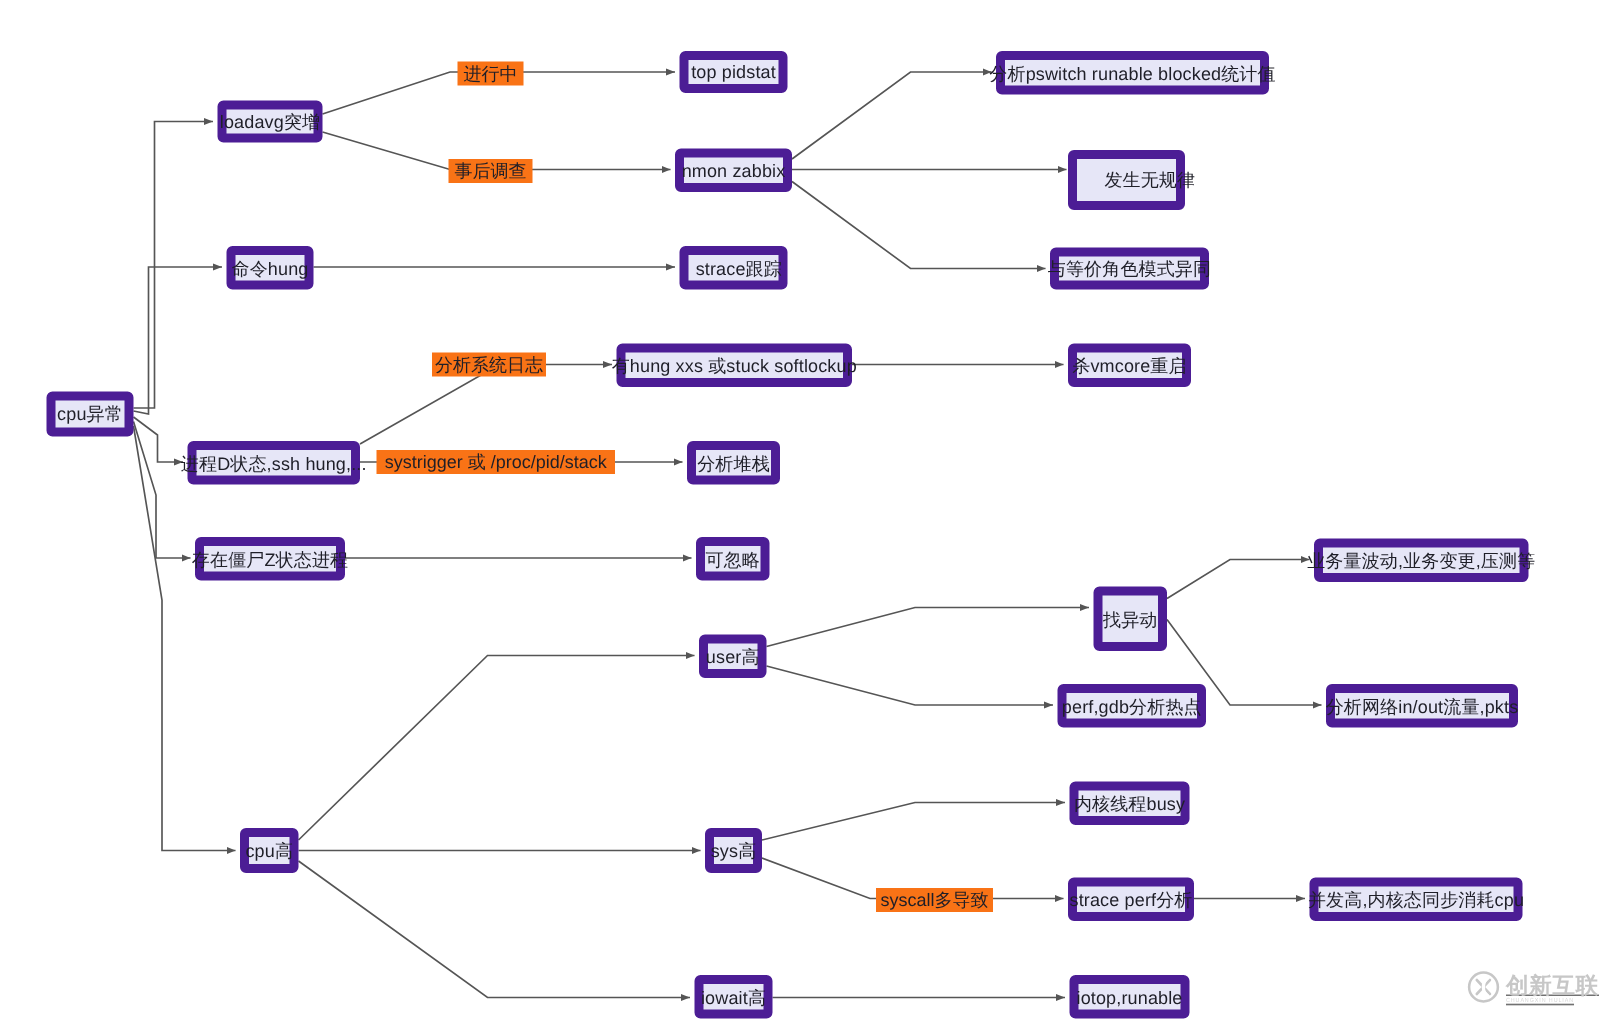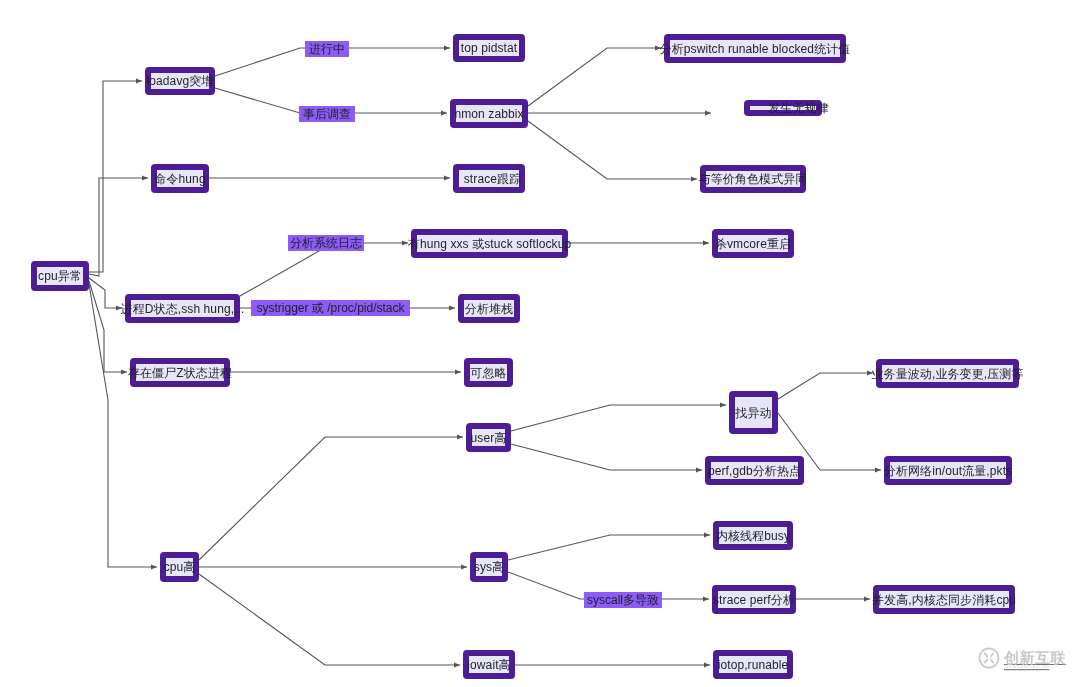--- a/index.html
+++ b/index.html
@@ -38,21 +38,21 @@
     display: flex;
     align-items: center;
     justify-content: center;
     white-space: nowrap;
     padding: 0 9px;
     letter-spacing: 0.1px;
   }
   .edge-label {
     position: absolute;
     box-sizing: border-box;
-    background: #8b5cf6;
+    background: #f97316;
     color: #1f1f28;
     font-size: 12px;
     line-height: 1;
     white-space: nowrap;
     display: flex;
     align-items: center;
     justify-content: center;
     padding: 0 2px;
   }
   #watermark {
@@ -140,21 +140,21 @@
 
       <path d="M515,665 L710,665"></path>
     </g>
   </svg>
 
   <div class="node" style="left:31px;top:261px;width:58px;height:30px;">cpu异常</div>
   <div class="node" style="left:145px;top:67px;width:70px;height:28px;">loadavg突增</div>
   <div class="node" style="left:453px;top:34px;width:72px;height:28px;">top pidstat</div>
   <div class="node" style="left:450px;top:99px;width:78px;height:29px;">nmon zabbix</div>
   <div class="node" style="left:664px;top:34px;width:182px;height:29px;">分析pswitch runable blocked统计值</div>
-  <div class="node" style="left:744px;top:100px;width:78px;height:16px;padding-left:40px;">发生无规律</div>
+  <div class="node" style="left:712px;top:100px;width:78px;height:40px;padding-left:40px;">发生无规律</div>
   <div class="node" style="left:700px;top:165px;width:106px;height:28px;">与等价角色模式异同</div>
   <div class="node" style="left:151px;top:164px;width:58px;height:29px;">命令hung</div>
   <div class="node" style="left:453px;top:164px;width:72px;height:29px;padding-left:16px;">strace跟踪</div>
   <div class="node" style="left:125px;top:294px;width:115px;height:29px;">进程D状态,ssh hung,...</div>
   <div class="node" style="left:411px;top:229px;width:157px;height:29px;">有hung xxs 或stuck softlockup</div>
   <div class="node" style="left:712px;top:229px;width:82px;height:29px;">杀vmcore重启</div>
   <div class="node" style="left:458px;top:294px;width:62px;height:29px;">分析堆栈</div>
   <div class="node" style="left:130px;top:358px;width:100px;height:29px;">存在僵尸Z状态进程</div>
   <div class="node" style="left:464px;top:358px;width:49px;height:29px;">可忽略</div>
   <div class="node" style="left:160px;top:552px;width:39px;height:30px;">cpu高</div>

